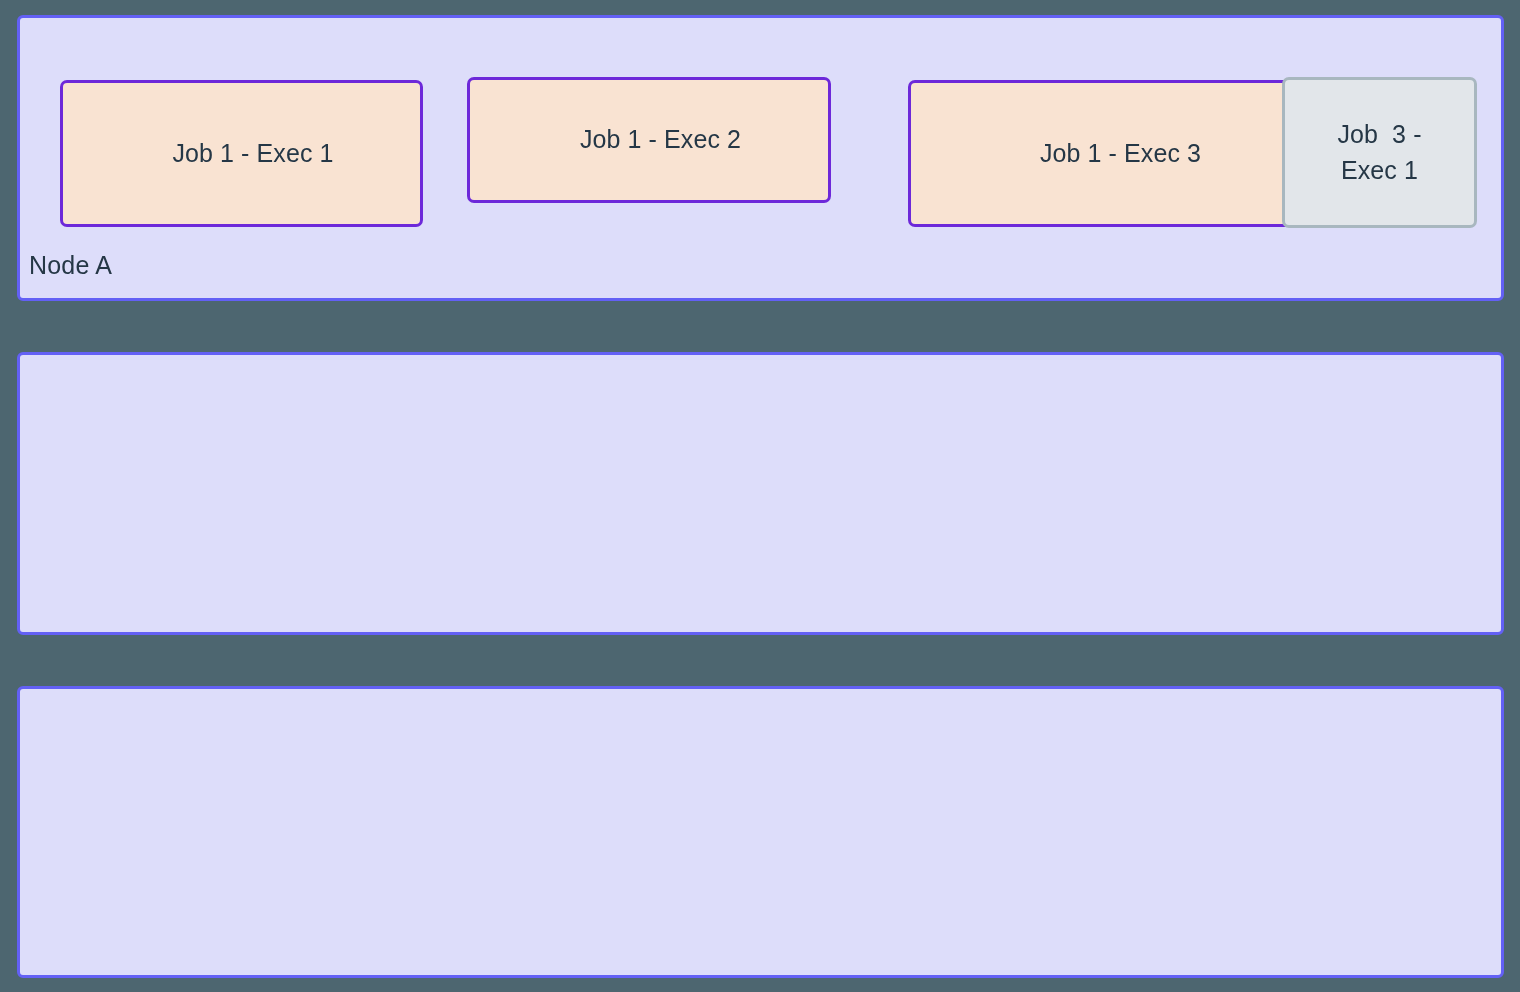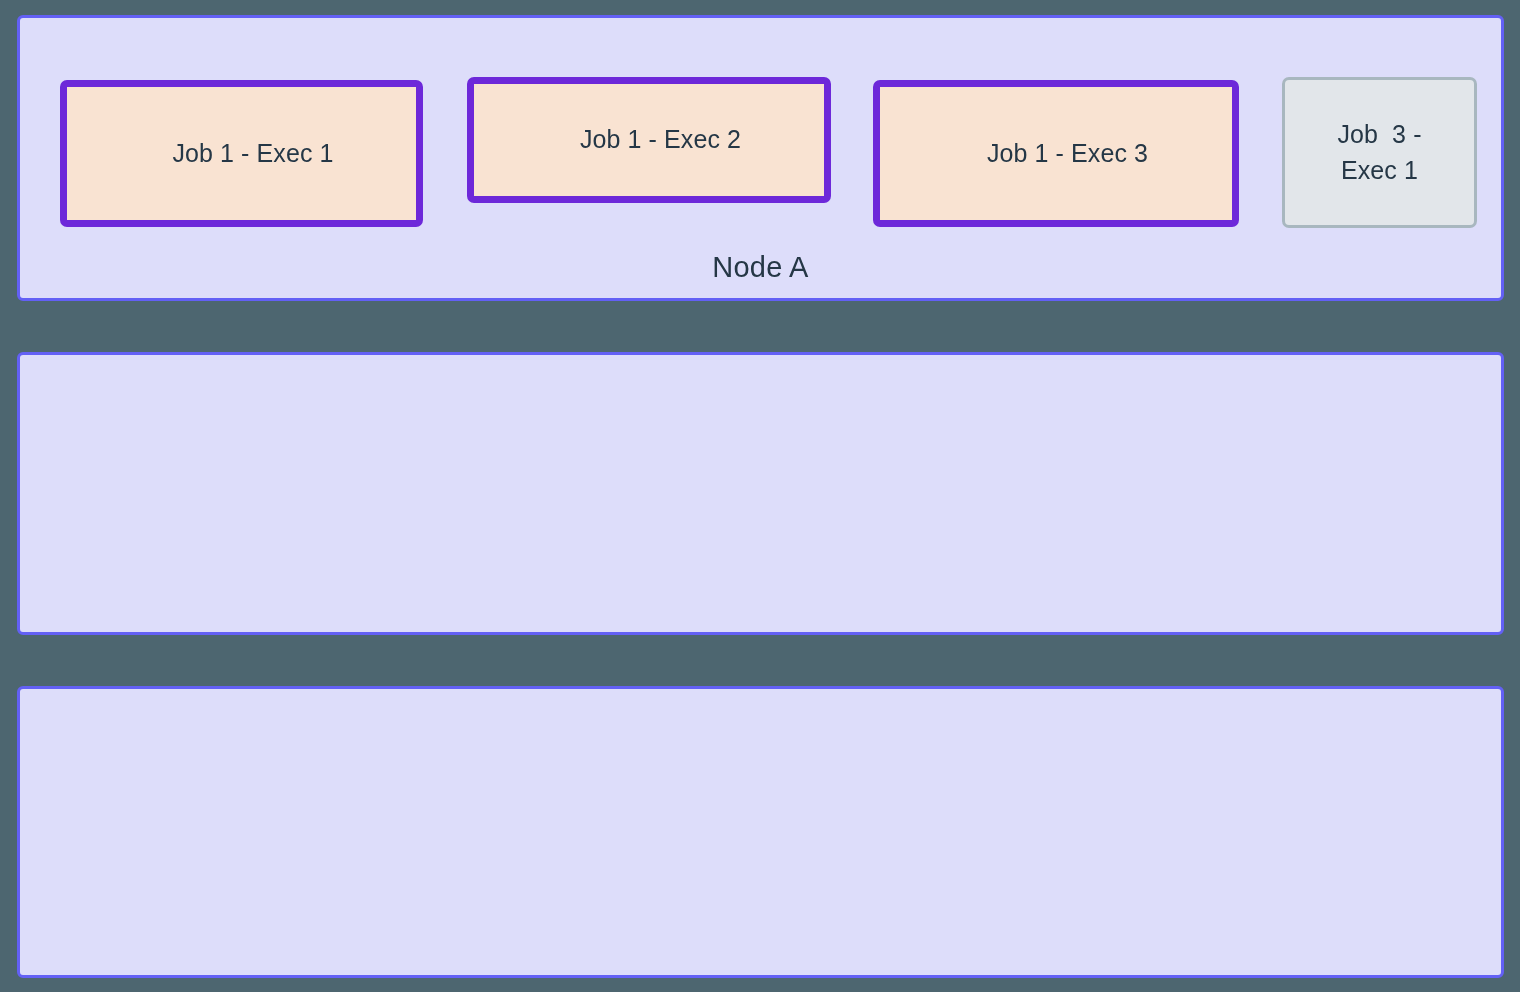--- a/index.html
+++ b/index.html
@@ -47,25 +47,25 @@
   }
   #node-panel-c {
     left: 17px;
     top: 686px;
     width: 1487px;
     height: 292px;
   }
 
   .node-label {
     position: absolute;
-    left: 0;
+    left: 9px;
     width: 100%;
-    text-align: center;
+    text-align: left;
     color: #253746;
-    font-size: 29px;
+    font-size: 25px;
     font-family: "Liberation Sans", sans-serif;
     letter-spacing: 0.2px;
   }
   #node-label-a { top: 233px; }
   #node-label-b { top: 569px; }
 
   
   .job-box {
     position: absolute;
     box-sizing: border-box;
@@ -77,32 +77,32 @@
     color: #253746;
     font-size: 25px;
     line-height: 1.42;
     font-family: "Liberation Sans", sans-serif;
     white-space: pre-wrap;
     letter-spacing: 0.1px;
   }
 
   .job-box.orange {
     background: #f9e3d2;
-    border: 7px solid #6d28d9;
+    border: 3px solid #6d28d9;
     padding-left: 23px;
   }
   .job-box.gray {
     background: #e2e6ea;
     border: 3px solid #a8b7bf;
   }
 
   
   #job-a1 { left: 40px;   top: 62px; width: 363px; height: 147px; }
   #job-a2 { left: 447px;  top: 59px; width: 364px; height: 126px; }
-  #job-a3 { left: 853px;  top: 62px; width: 366px; height: 147px; }
+  #job-a3 { left: 888px;  top: 62px; width: 402px; height: 147px; }
   #job-a4 { left: 1262px; top: 59px; width: 195px; height: 151px; }
 
   
   #job-b1 { left: 40px;  top: 399px; width: 363px; height: 145px; }
   #job-b2 { left: 447px; top: 396px; width: 195px; height: 148px; }
   #job-b3 { left: 687px; top: 396px; width: 195px; height: 148px; }
 </style>
 </head>
 <body>
 

